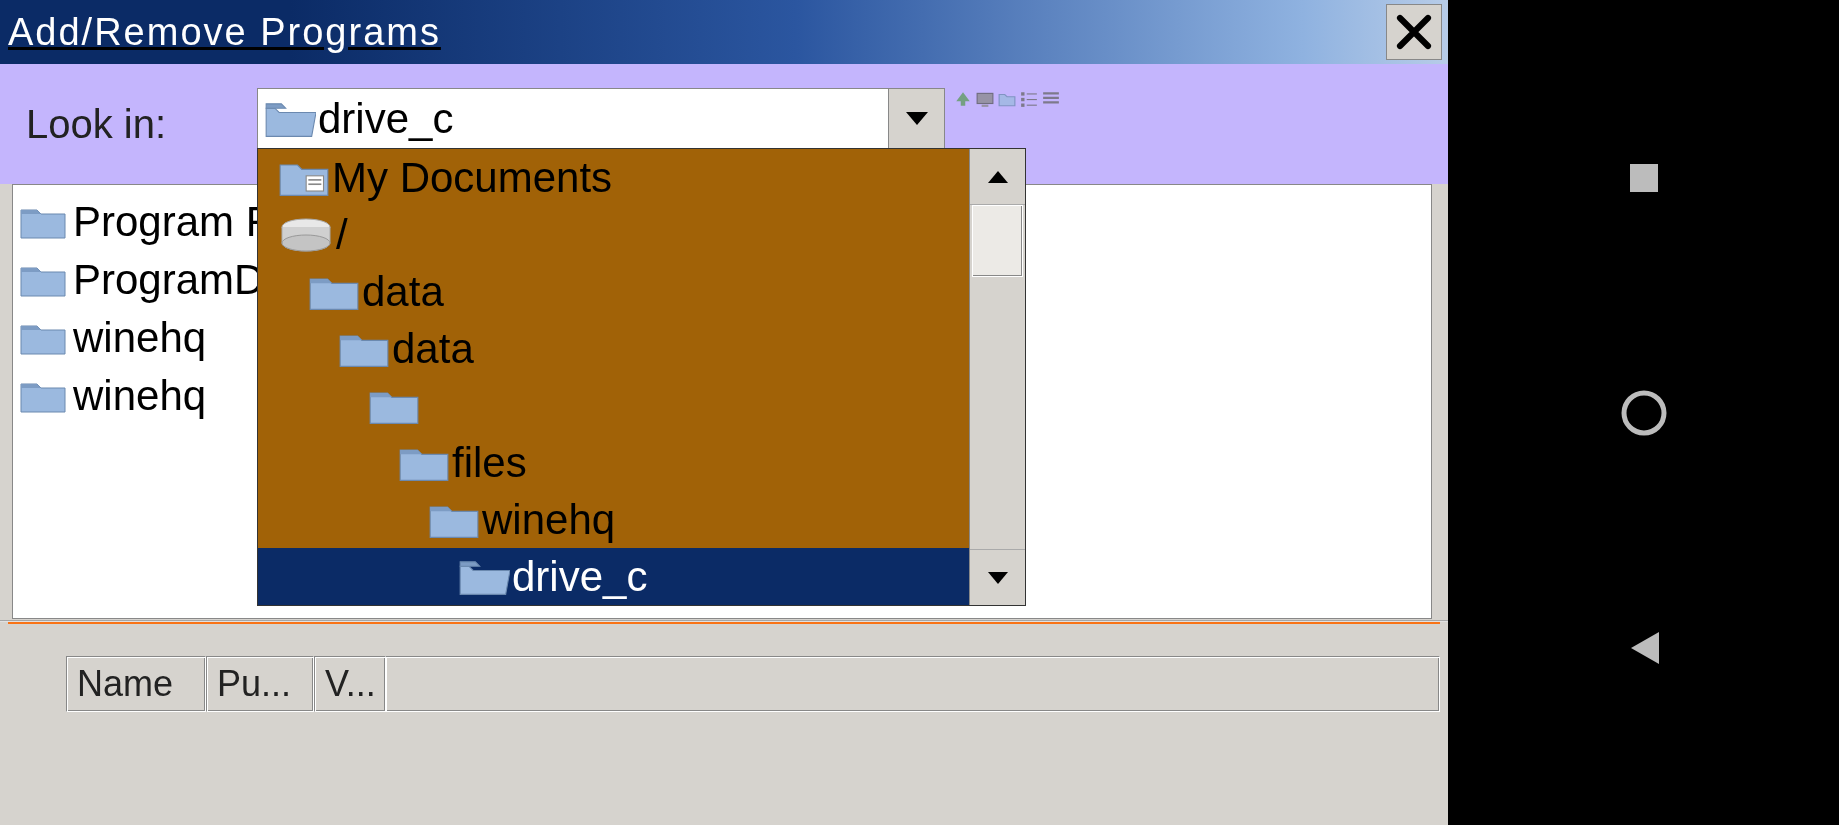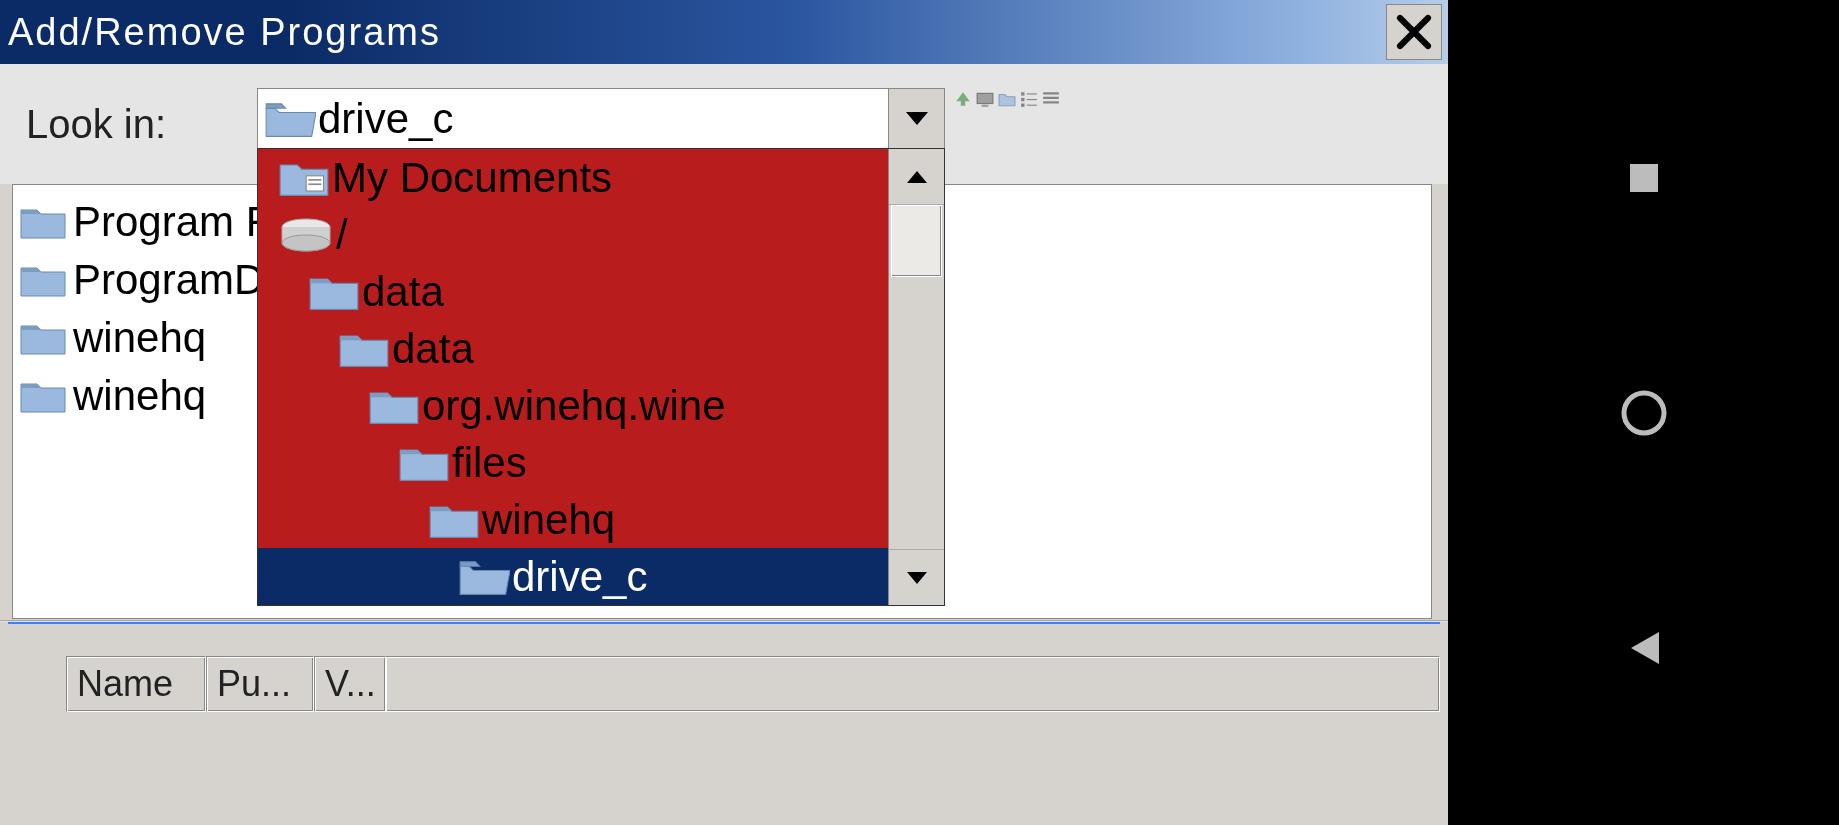--- a/index.html
+++ b/index.html
@@ -3,50 +3,50 @@
 <meta charset="utf-8">
 <style>
 * { box-sizing: border-box; margin: 0; padding: 0; font-family: Arial, "Helvetica Neue", sans-serif; }
 html, body { width: 1839px; height: 825px; overflow: hidden; background: #000; }
 .screen { position: relative; width: 1839px; height: 825px; display: flex; }
 .app-area { width: 1448px; height: 825px; background: #d6d3ce; position: relative; }
 .navbar { position: absolute; right: 0; top: 0; width: 391px; height: 825px; background: #000; display: flex; flex-direction: column; align-items: center; justify-content: space-around; padding: 60px 0; }
 .nav-btn { width: 70px; height: 70px; display: flex; align-items: center; justify-content: center; cursor: pointer; }
 
 
-.titlebar { height: 64px; width: 100%; background: linear-gradient(90deg, #0b2b66 0%, #0b2b66 20%, #2b56a0 55%, #8fb2e0 90%, #b7cce8 100%); display: flex; align-items: center; justify-content: space-between; padding: 0 6px 0 8px; }
+.titlebar { height: 64px; width: 100%; background: linear-gradient(90deg, #0b2b66 0%, #0b2b66 20%, #2b56a0 55%, #8fb2e0 90%, #b7cce8 100%); display: flex; align-items: center; justify-content: space-between; padding: 0 6px 0 8px; text-decoration: underline; }
 .titlebar .title { color: #fff; font-size: 38px; letter-spacing: 2px; font-weight: 400; }
 .close-btn { width: 56px; height: 56px; background: #d6d3ce; border: 1px solid #888; display:flex; align-items:center; justify-content:center; cursor:pointer; }
 
 
-.lookin-row { position: absolute; left: 0; top: 64px; width: 100%; height: 120px; padding: 20px 24px 0 24px; background:#e5e5e5; }
+.lookin-row { position: absolute; left: 0; top: 64px; width: 100%; height: 120px; padding: 20px 24px 0 24px; background:#c4b5fd; }
 .lookin-label { position:absolute; left:26px; top: 38px; font-size: 40px; color:#222; }
 .combo { position:absolute; left:257px; top:24px; width:688px; height:62px; background:#fff; border:1px solid #888; display:flex; align-items:center; }
 .combo-btn { width:56px; height:60px; background:#d6d3ce; border-left:1px solid #888; display:flex; align-items:center; justify-content:center; cursor:pointer; }
 .combo-val { flex:1; display:flex; align-items:center; padding-left:6px; gap:2px; font-size:42px; }
 .tool-icons { position:absolute; left:954px; top:26px; display:flex; gap:4px; align-items:center; }
 .ticon { width:18px; height:18px; opacity:.75; }
 
 
 .file-pane { position:absolute; left:12px; top:184px; width:1420px; height:435px; background:#fff; border:1px solid #888; padding:8px 6px; }
 .folder-item { display:flex; align-items:center; gap:6px; font-size:42px; color:#000; height:58px; cursor:pointer; }
 
 
-.dropdown { position:absolute; left:257px; top:148px; width:688px; height:458px; background:#b91c1c; border:1px solid #333; z-index:10; display:flex; }
+.dropdown { position:absolute; left:257px; top:148px; width:769px; height:458px; background:#a16207; border:1px solid #333; z-index:10; display:flex; }
 .dd-list { flex:1; overflow:hidden; }
 .dd-item { display:flex; align-items:center; height:57px; font-size:42px; color:#000; gap:2px; cursor:pointer; white-space:nowrap; }
 .dd-item.selected { background:#0b2b66; color:#fff; }
 .dd-scroll { width:56px; background:#d6d3ce; display:flex; flex-direction:column; border-left:1px solid #888; }
 .sbtn { height:56px; display:flex; align-items:center; justify-content:center; cursor:pointer; border-bottom:1px solid #aaa; }
 .sbtn.down { border-top:1px solid #aaa; border-bottom:none; margin-top:auto; }
 .strack { flex:1; background:#d6d3ce; position:relative; }
 .sthumb { position:absolute; top:0; left:2px; right:2px; height:72px; background:#eceae6; border:1px solid #fff; box-shadow: inset -1px -1px 0 #888; }
 
 
-.table-wrap { position:absolute; left:8px; top:622px; width:1432px; height:110px; background:#d6d3ce; border-top:2px solid #3b82f6; padding-top:14px; }
+.table-wrap { position:absolute; left:8px; top:622px; width:1432px; height:110px; background:#d6d3ce; border-top:2px solid #f97316; padding-top:14px; }
 .table-inner { margin:18px 0 0 58px; display:flex; background:#d6d3ce; }
 .th { height:56px; border:1px solid #888; border-right:1px solid #fff; border-bottom:1px solid #fff; box-shadow: inset 1px 1px 0 #fff, inset -1px -1px 0 #888; background:#d6d3ce; font-size:36px; display:flex; align-items:center; padding:0 10px; color:#222; cursor:pointer; }
 .th.c1 { width:140px; }
 .th.c2 { width:108px; }
 .th.c3 { width:72px; }
 .th.cfill { flex:1; border-left:none; }
 
 .hr-light { position:absolute; left:0; top:620px; width:100%; height:2px; background:linear-gradient(#888,#fff); }
 
 
@@ -174,21 +174,20 @@
               <path d="M2 8 L2 36 L46 36 L46 12 L22 12 L18 8 Z" fill="#9bb9df" stroke="#6b89af"></path>
               <path d="M2 8 L18 8 L22 12 L2 12 Z" fill="#7d9cc4"></path>
             </svg>
             <span>data</span>
           </div>
           <div class="dd-item" style="padding-left: 110px;">
             <svg class="ficon" viewBox="0 0 48 40">
               <path d="M2 8 L2 36 L46 36 L46 12 L22 12 L18 8 Z" fill="#9bb9df" stroke="#6b89af"></path>
               <path d="M2 8 L18 8 L22 12 L2 12 Z" fill="#7d9cc4"></path>
             </svg>
-            <span>org.winehq.wine</span>
           </div>
           <div class="dd-item" style="padding-left: 140px;">
             <svg class="ficon" viewBox="0 0 48 40">
               <path d="M2 8 L2 36 L46 36 L46 12 L22 12 L18 8 Z" fill="#9bb9df" stroke="#6b89af"></path>
               <path d="M2 8 L18 8 L22 12 L2 12 Z" fill="#7d9cc4"></path>
             </svg>
             <span>files</span>
           </div>
           <div class="dd-item" style="padding-left: 170px;">
             <svg class="ficon" viewBox="0 0 48 40">

